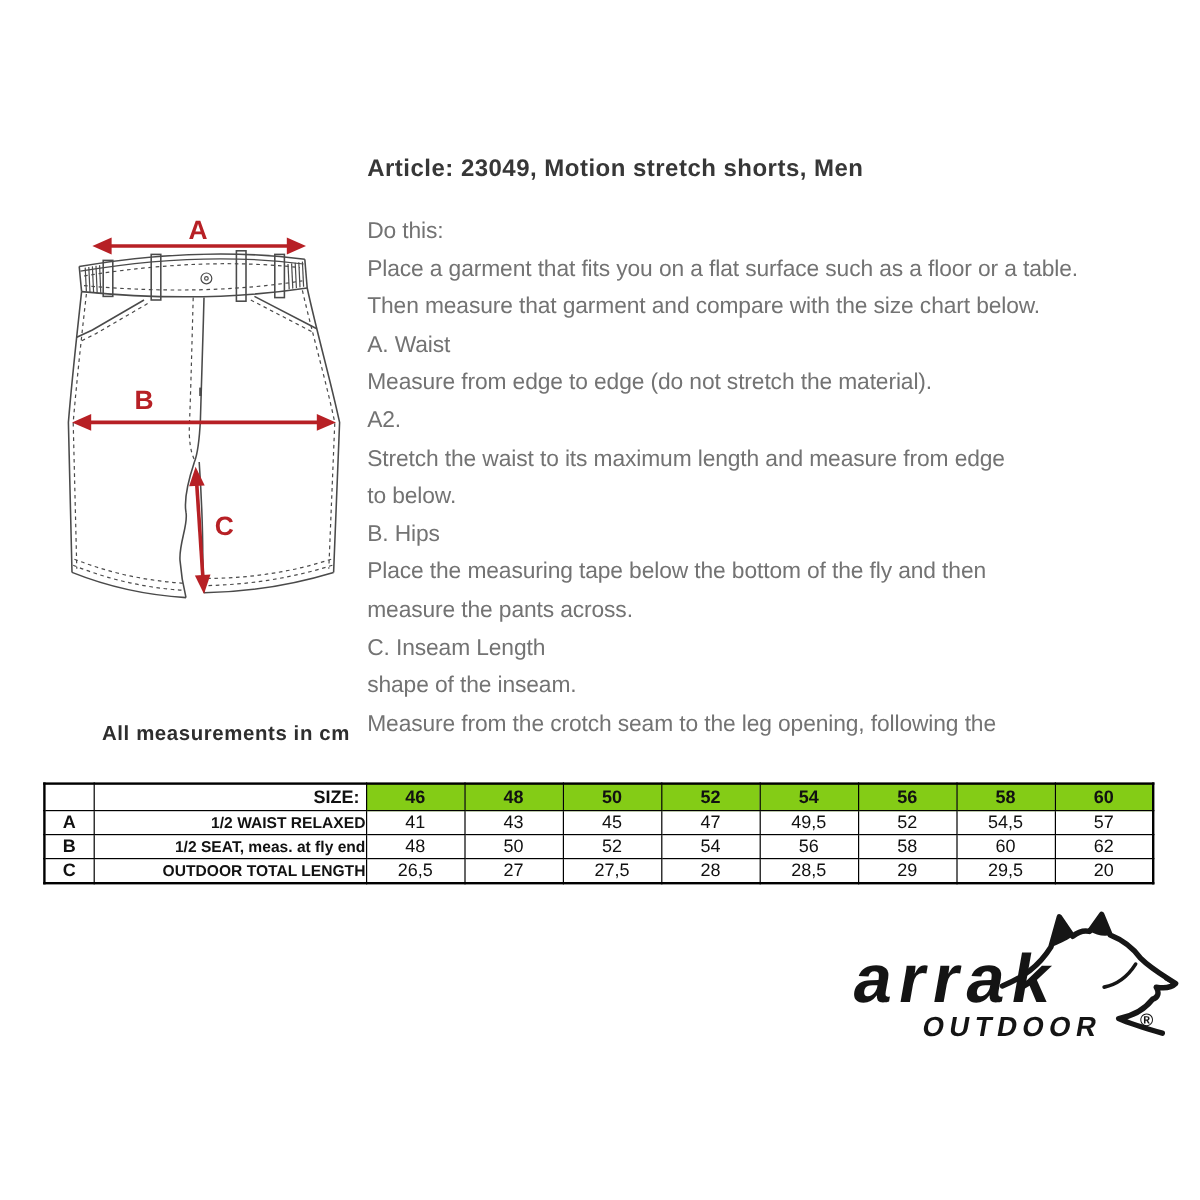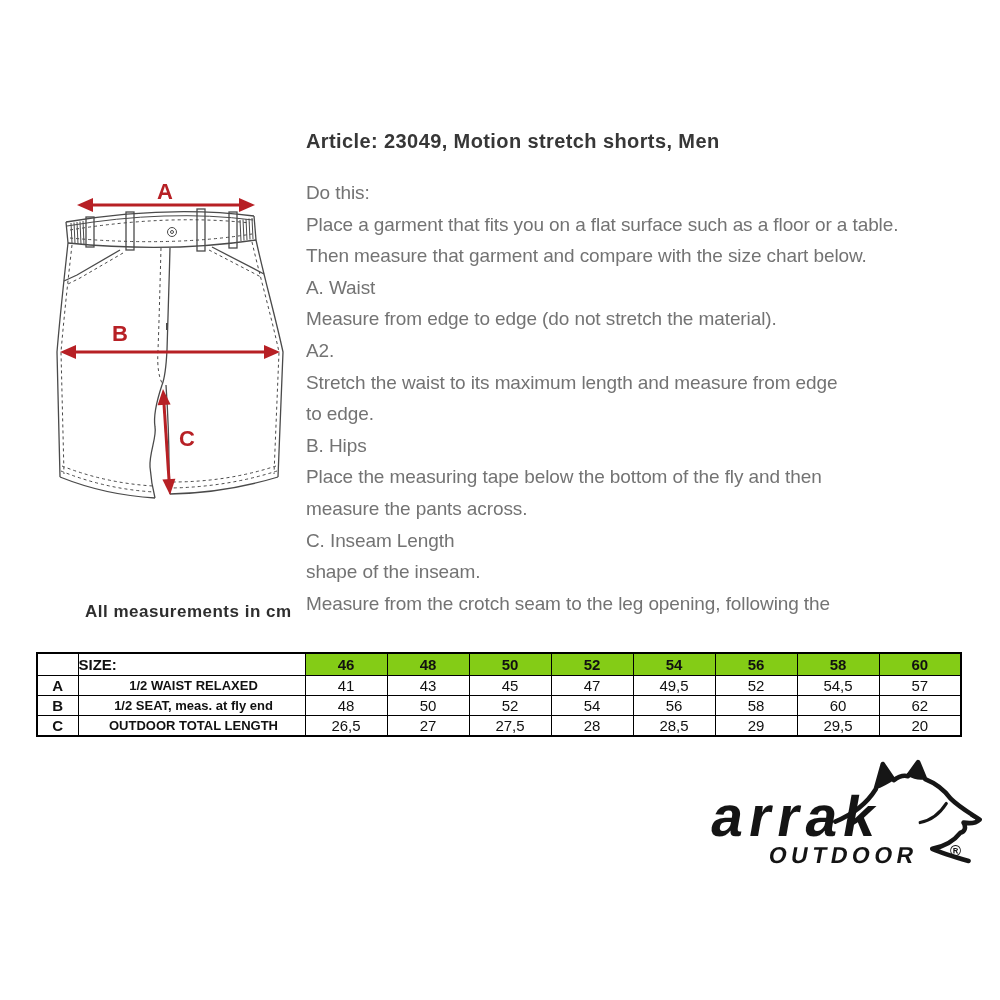--- a/index.html
+++ b/index.html
@@ -18,23 +18,23 @@
 
   .note{position:absolute;left:85px;top:602px;font-size:17px;font-weight:600;
         letter-spacing:.5px;color:#2e2e2e;}
 
   .size-table{position:absolute;left:36px;top:652px;border-collapse:collapse;
               table-layout:fixed;font-family:"Liberation Sans",sans-serif;}
   .size-table td{border:1px solid #000;height:19px;padding:0;font-size:15px;
                  text-align:center;vertical-align:middle;color:#111;}
   .size-table tr.head td{height:21px;font-weight:bold;}
   .size-table td.shade{background:#84cc16;}
-  .size-table td.sizecap{text-align:left;padding-right:5px;font-weight:bold;}
+  .size-table td.sizecap{text-align:right;padding-right:5px;font-weight:bold;}
   .size-table td.rowkey{font-weight:bold;}
-  .size-table td.rowlabel{text-align:center;padding-left:4px;font-size:13px;font-weight:bold;}
+  .size-table td.rowlabel{text-align:right;padding-left:4px;font-size:13px;font-weight:bold;}
   .size-table{border:2px solid #000;}
 
   .logo{position:absolute;left:712px;top:758px;width:275px;height:135px;}
   .logo .wolf{position:absolute;left:120px;top:0px;width:152px;height:106px;}
   .logo .brand{position:absolute;left:0px;top:30px;font-size:57px;font-weight:bold;
                letter-spacing:6px;color:#141414;transform:skewX(-10deg);line-height:1;}
   .logo .sub{position:absolute;left:57px;top:86px;font-size:23px;font-weight:bold;
              letter-spacing:4.5px;color:#141414;transform:skewX(-10deg);line-height:1;}
   .logo .reg{position:absolute;left:238px;top:84px;font-size:15px;font-weight:bold;color:#141414;}
 
@@ -52,21 +52,21 @@
 <div class="page-title">Article: 23049, Motion stretch shorts, Men</div>
 
 <div class="instructions">
   <div class="line">Do this:</div>
   <div class="line">Place a garment that fits you on a flat surface such as a floor or a table.</div>
   <div class="line">Then measure that garment and compare with the size chart below.</div>
   <div class="line">A. Waist</div>
   <div class="line">Measure from edge to edge (do not stretch the material).</div>
   <div class="line">A2.</div>
   <div class="line">Stretch the waist to its maximum length and measure from edge</div>
-  <div class="line">to edge.</div>
+  <div class="line">to below.</div>
   <div class="line">B. Hips</div>
   <div class="line">Place the measuring tape below the bottom of the fly and then</div>
   <div class="line">measure the pants across.</div>
   <div class="line">C. Inseam Length</div>
   <div class="line">shape of the inseam.</div>
   <div class="line">Measure from the crotch seam to the leg opening, following the</div>
 </div>
 
 <svg class="diagram" viewBox="0 0 250 360">
 

